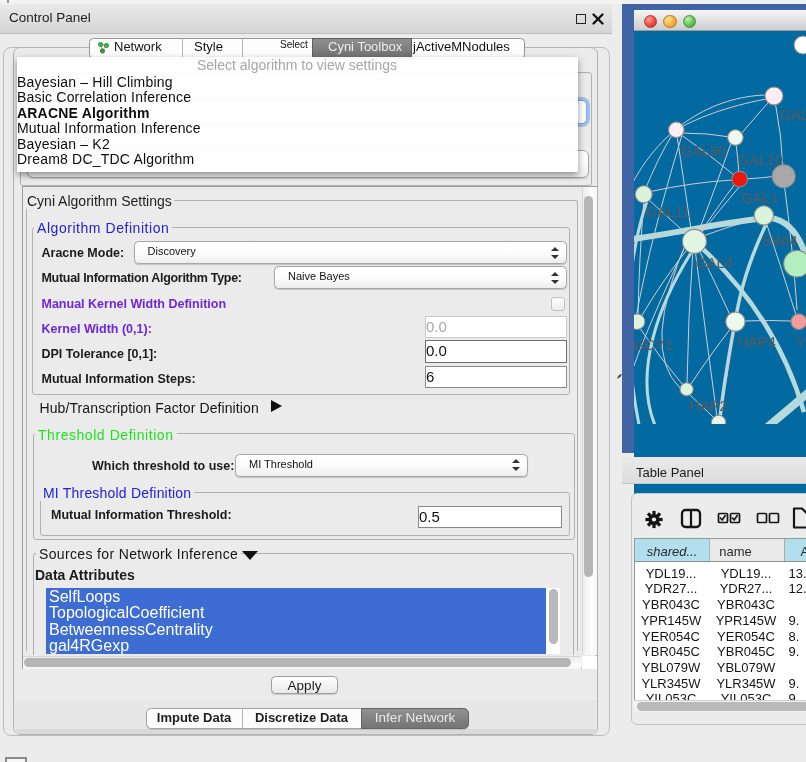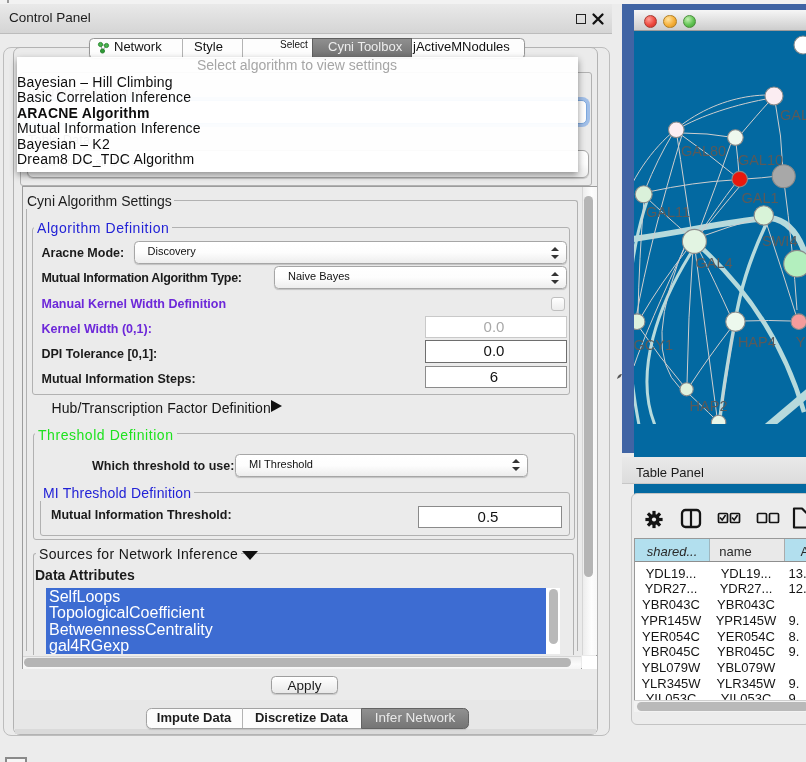--- a/index.html
+++ b/index.html
@@ -4,21 +4,21 @@
 body{width:806px;height:762px;background:#ececec;font-family:"Liberation Sans",sans-serif;position:relative;overflow:hidden;}
 .abs{position:absolute;}
 .lbl{position:absolute;font-size:12.5px;font-weight:bold;color:#1b1b1b;white-space:nowrap;}
 .plain{position:absolute;font-size:13px;color:#161616;white-space:nowrap;}
 .gray{color:#6d28d9;}
 .combo{position:absolute;border:1px solid #a6a6a6;border-radius:4.5px;background:linear-gradient(180deg,#ffffff 0%,#fdfdfd 50%,#ededed 100%);box-shadow:0 1px 1px rgba(0,0,0,0.18), inset 0 1px 0 #fff;}
 .cval{position:absolute;left:13px;font-size:11px;color:#111;white-space:nowrap;text-align:right;}
 .arrs{position:absolute;right:7px;top:50%;width:8px;height:12px;margin-top:-6px;}
 .arrs .u{position:absolute;top:0;left:0;width:0;height:0;border-left:4px solid transparent;border-right:4px solid transparent;border-bottom:4.5px solid #333;}
 .arrs .d{position:absolute;bottom:0;left:0;width:0;height:0;border-left:4px solid transparent;border-right:4px solid transparent;border-top:4.5px solid #333;}
-.tfield{position:absolute;background:#fff;font-size:15px;color:#111;text-align:center;box-sizing:border-box;padding-right:4px;white-space:nowrap;}
+.tfield{position:absolute;background:#fff;font-size:15px;color:#111;text-align:left;box-sizing:border-box;padding-right:4px;white-space:nowrap;}
 .group{position:absolute;border:1px solid #b1b1b1;border-radius:3px;}
 .gtitle{position:absolute;background:#ebebeb;padding:0 3px;font-size:14px;white-space:nowrap;}
 .sb-thumb{position:absolute;background:#b5b5b5;border-radius:5px;}
 </style></head><body>
 
 <div class="abs" style="left:0;top:0;width:806px;height:4px;background:#f2f2f2;"></div>
 <div class="abs" style="left:7px;top:0;width:2px;height:3px;background:#999;"></div>
 <div class="abs" style="left:0;top:4px;width:612px;height:29px;background:linear-gradient(180deg,#e9e9e9,#d5d5d5);border-bottom:1px solid #bcbcbc;"></div>
 <div class="abs" style="left:9px;top:10px;font-size:13.5px;color:#1c1c1c;">Control Panel</div>
 <div class="abs" style="left:576px;top:14px;width:8px;height:8px;border:1.6px solid #222;"></div>
@@ -73,21 +73,21 @@
 </div>
 <div class="lbl gray" style="left:41.5px;top:296.5px;">Manual Kernel Width Definition</div>
 <div class="abs" style="left:551px;top:297px;width:13.5px;height:13.5px;border:1px solid #bfbfbf;border-radius:3px;background:linear-gradient(180deg,#fff,#ececec);box-sizing:border-box;"></div>
 <div class="lbl gray" style="left:41.5px;top:321.5px;">Kernel Width (0,1):</div>
 <div class="tfield" style="left:425px;top:316px;width:142px;height:22px;border:1px solid #c9c9c9;color:#a9a9a9;line-height:20px;">0.0</div>
 <div class="lbl" style="left:41.5px;top:346.5px;">DPI Tolerance [0,1]:</div>
 <div class="tfield" style="left:425px;top:340px;width:142px;height:23px;border:1.5px solid #6e6e6e;line-height:20px;">0.0</div>
 <div class="lbl" style="left:41.5px;top:371.5px;">Mutual Information Steps:</div>
 <div class="tfield" style="left:425px;top:366px;width:142px;height:22px;border:1px solid #8b8b8b;line-height:20px;">6</div>
 
-<div class="plain" style="left:39.5px;top:400px;font-size:14px;letter-spacing:0.1px;margin-left:12px;">Hub/Transcription Factor Definition</div>
+<div class="plain" style="left:39.5px;top:400px;font-size:14px;letter-spacing:0.1px;">Hub/Transcription Factor Definition</div>
 <div class="abs" style="left:270.5px;top:400px;width:0;height:0;border-top:6.5px solid transparent;border-bottom:6.5px solid transparent;border-left:11px solid #111;"></div>
 
 <div class="group" style="left:33px;top:433px;width:540px;height:105px;"></div>
 <div class="gtitle" style="left:35px;top:427px;color:#1ee21e;letter-spacing:0.55px;">Threshold Definition</div>
 <div class="lbl" style="left:92px;top:458.5px;">Which threshold to use:</div>
 <div class="combo" style="left:235px;top:453.5px;width:291px;height:21.5px;">
   <div class="cval" style="top:3px;">MI Threshold</div>
     <div class="arrs">
       <div class="u"></div>
       <div class="d"></div>

